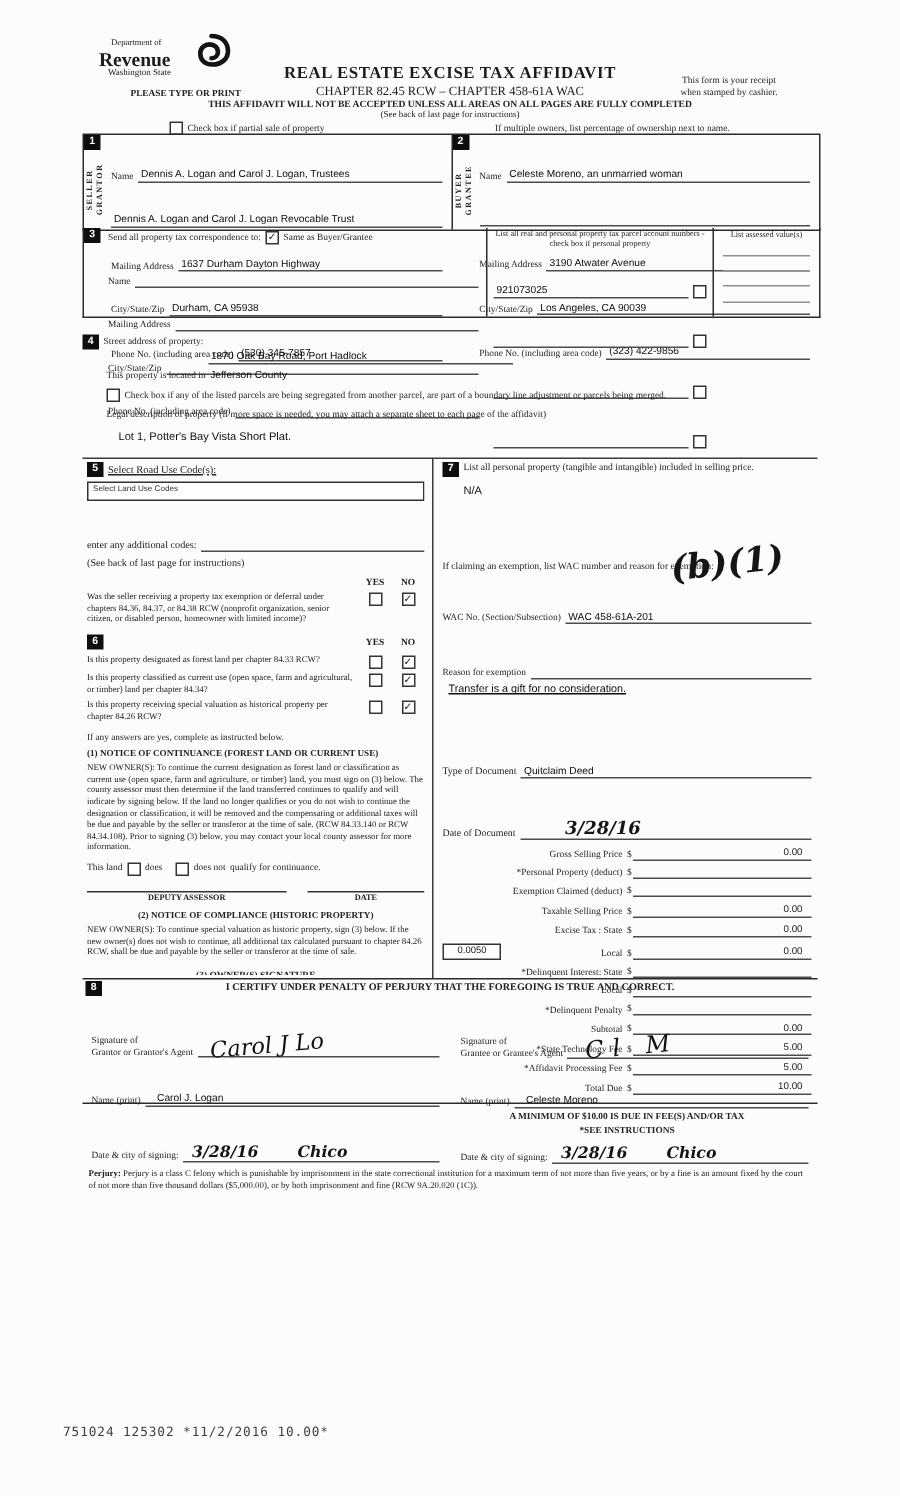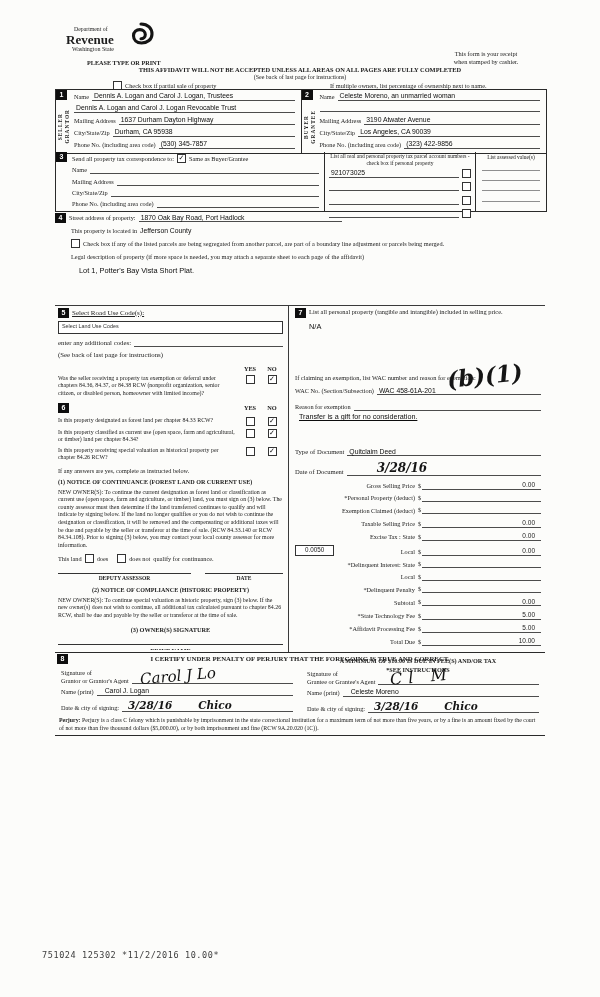--- a/index.html
+++ b/index.html
@@ -5,21 +5,21 @@
   html,body{margin:0;padding:0;background:#ffffff;}
   .page{position:relative;width:600px;height:997px;background:#fcfcfa;overflow:hidden;color:#1c1c1c;}
   .abs{position:absolute;}
   .srf{font-family:"Liberation Serif",serif;}
   .lbl{font:6.3px/1.25 "Liberation Serif",serif;color:#222;}
   .sm{font-size:5.5px;}
   .b{font-weight:bold;}
   .ctr{text-align:center;}
   .val{font:6.8px/1.15 "Liberation Sans",sans-serif;color:#0d0d0d;}
   .row{display:flex;align-items:flex-end;gap:3px;}
-  .fill{flex:1;border-bottom:1px solid #4c4c4c;min-height:7px;display:flex;align-items:center;padding:0 2px;}
+  .fill{flex:1;border-bottom:1px solid #4c4c4c;min-height:7px;display:flex;align-items:center;padding:0 2px;margin-top:21px;}
   .cb{width:7px;height:7px;border:1px solid #333;font:700 7px/6px "DejaVu Sans",sans-serif;text-align:center;flex:none;background:#fff;color:#111;}
   .badge{width:11px;height:10px;background:#0e0e0e;color:#fff;font:bold 7px/10px "Liberation Sans",sans-serif;text-align:center;flex:none;}
   .yn{width:22px;text-align:center;display:inline-flex;justify-content:center;}
   .hand{font-family:"DejaVu Serif",serif;font-style:italic;font-weight:bold;color:#151515;}
   .sig{font-family:"DejaVu Serif",serif;font-style:italic;color:#111;display:block;transform:rotate(-5deg);white-space:nowrap;}
   .box{border:1.2px solid #2a2a2a;}
   .half{flex:1;position:relative;display:flex;flex-direction:column;justify-content:space-between;padding:2px 6px 4px 18px;}
   .side{position:absolute;left:1px;top:12px;bottom:2px;width:13px;display:flex;align-items:center;justify-content:center;gap:1px;}
   .side span{writing-mode:vertical-rl;transform:rotate(180deg);font:bold 5.4px "Liberation Serif",serif;letter-spacing:1px;color:#222;}
   .assessline{margin-top:8.2px;border-bottom:1.6px solid #8f8f8f;height:1px;}
@@ -45,20 +45,24 @@
       <div class="lbl" style="font-size:6px;margin-left:6px;">Washington State</div>
       <span class="abs" style="left:62px;top:-4px;">
         <svg width="26" height="24" viewBox="0 0 26 24">
             <path d="M13 2 C20 2 24 6.5 24 12 C24 17.5 19.5 21 13.5 21 C8.5 21 5.5 17.8 5.5 13.8 C5.5 9.8 8.6 7.6 11.8 7.6 C15 7.6 17.3 9.8 17.3 12.6 C17.3 15 15.4 16.8 13 16.8" fill="none" stroke="#141414" stroke-width="3.1" stroke-linecap="round"></path>
           </svg>
       </span>
     </div>
   </div>
   <div class="lbl b abs" style="left:87px;top:59px;font-size:6.2px;">PLEASE TYPE OR PRINT</div>
 
+  <div class="abs ctr" style="left:140px;top:43px;width:320px;">
+    <div class="srf b" style="font-size:11.2px;letter-spacing:.4px;">REAL ESTATE EXCISE TAX AFFIDAVIT</div>
+    <div class="srf" style="font-size:8.4px;margin-top:1px;">CHAPTER 82.45 RCW – CHAPTER 458-61A WAC</div>
+  </div>
   <div class="abs ctr" style="left:430px;top:50px;width:112px;">
     <div class="lbl">This form is your receipt</div>
     <div class="lbl">when stamped by cashier.</div>
   </div>
   <div class="abs ctr lbl b" style="left:55px;top:66px;width:490px;font-size:6.4px;">THIS AFFIDAVIT WILL NOT BE ACCEPTED UNLESS ALL AREAS ON ALL PAGES ARE FULLY COMPLETED</div>
   <div class="abs ctr lbl" style="left:55px;top:73.5px;width:490px;font-size:6px;">(See back of last page for instructions)</div>
 
   <div class="abs row" style="left:113px;top:81px;align-items:center;">
     <span class="cb"></span>
     <span class="lbl">Check box if partial sale of property</span>

